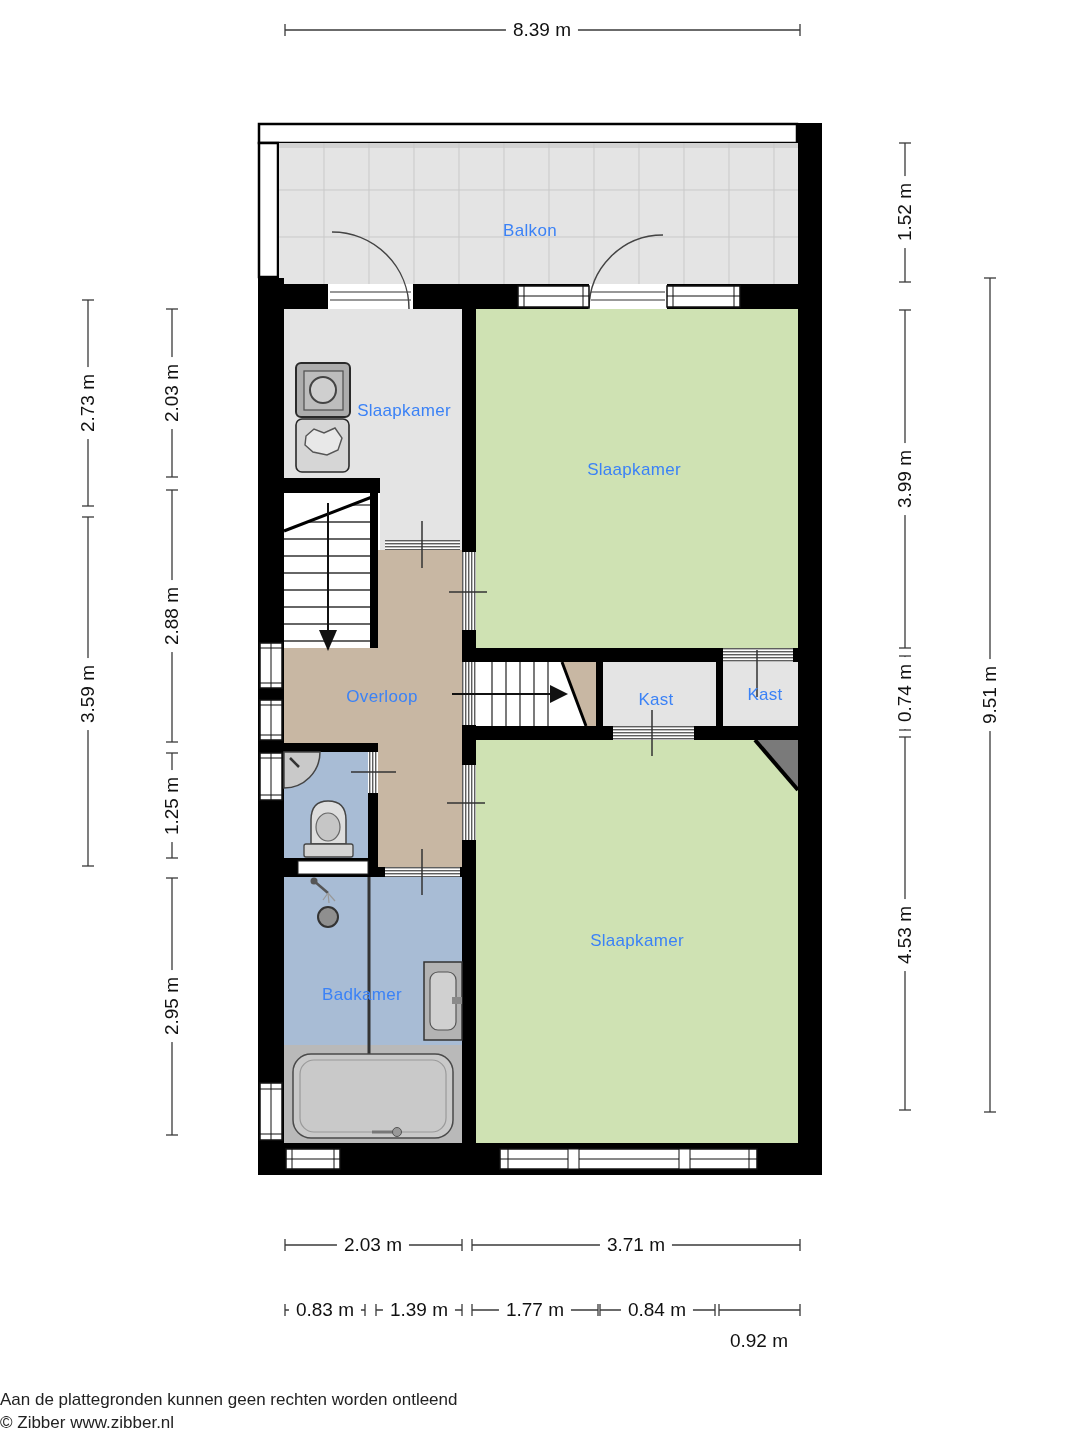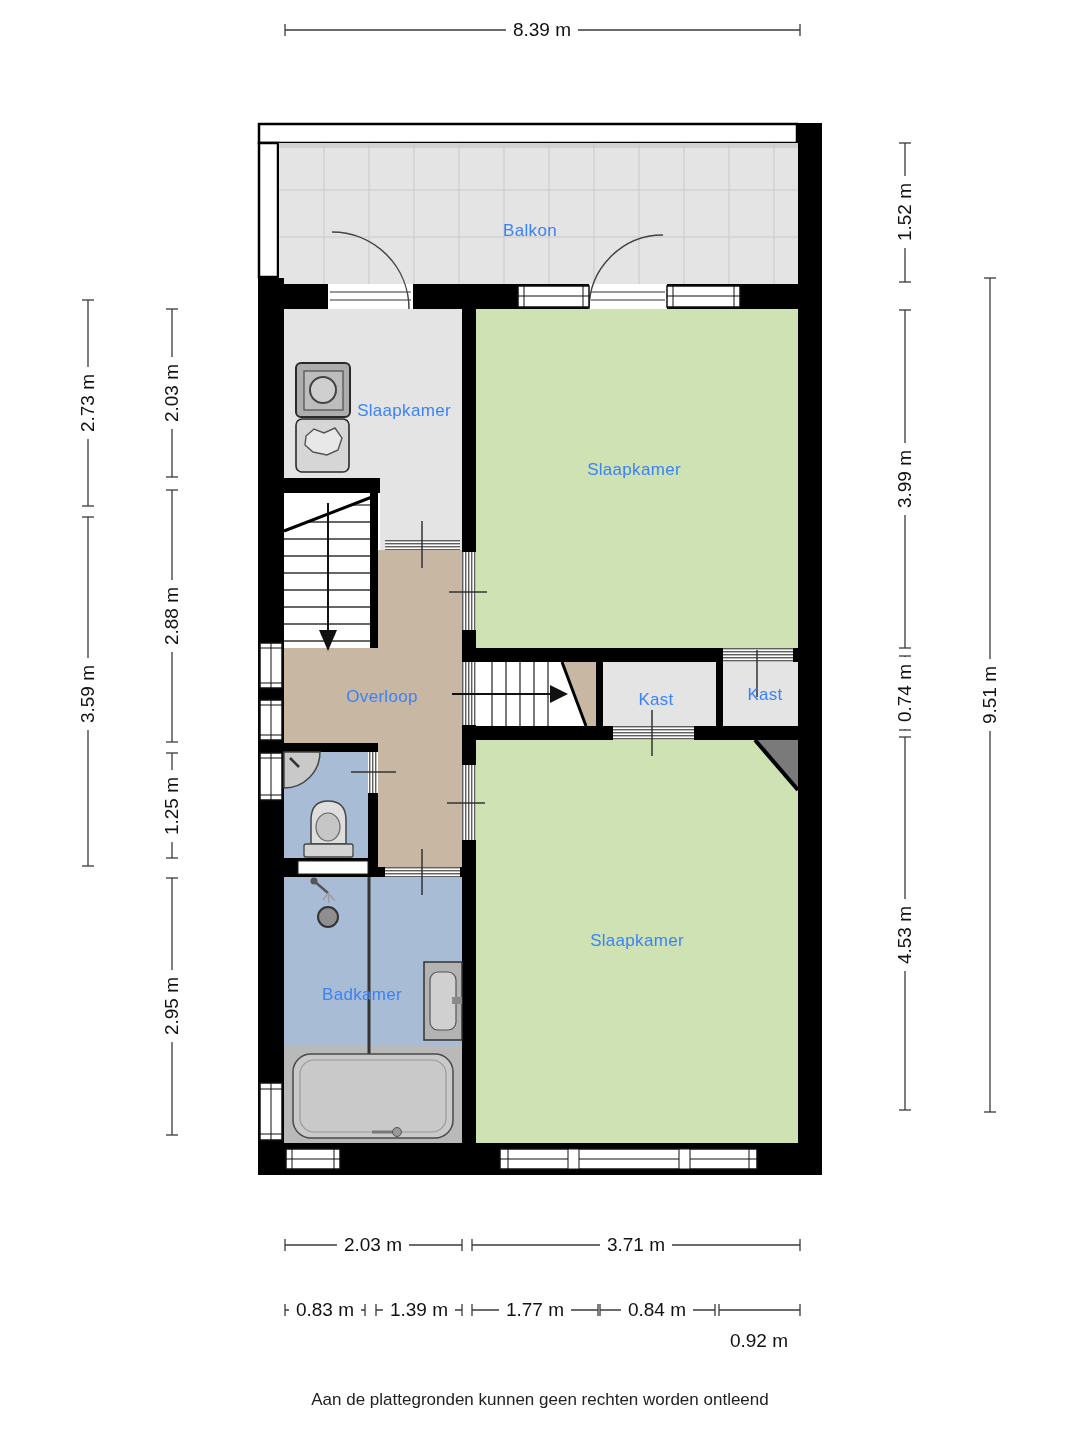--- a/index.html
+++ b/index.html
@@ -2,21 +2,21 @@
 <html><head>
 <meta charset="utf-8">
 <style>
   html,body{margin:0;padding:0;background:#ffffff;}
   body{width:1080px;height:1440px;position:relative;font-family:"Liberation Sans",sans-serif;color:#1c1c1c;}
   .plan{position:absolute;left:0;top:0;width:1080px;height:1440px;}
   svg{position:absolute;left:0;top:0;}
   .lbl{position:absolute;transform:translate(-50%,-50%);font-size:17px;letter-spacing:.3px;white-space:nowrap;color:#3b82f6;}
   .dim{position:absolute;transform:translate(-50%,-50%);font-size:19px;background:#ffffff;padding:0 7px;white-space:nowrap;line-height:1.15;color:#111;}
   .dim.v{transform:translate(-50%,-50%) rotate(-90deg);}
-  .footer{position:absolute;left:0;width:1080px;text-align:center;font-size:17px;color:#222;}
+  .footer{position:absolute;left:0;width:1080px;text-align:left;font-size:17px;color:#222;}
 </style>
 </head>
 <body>
 
 <div class="plan">
 <svg width="1080" height="1440" viewBox="0 0 1080 1440">
 
   <g>
 
     <rect x="259" y="124" width="538" height="19" fill="#ffffff" stroke="#000" stroke-width="2.5"></rect>
@@ -360,13 +360,14 @@
   <div class="dim v" style="left:990px;top:695px">9.51 m</div>
   <div class="dim" style="left:373px;top:1245px">2.03 m</div>
   <div class="dim" style="left:636px;top:1245px">3.71 m</div>
   <div class="dim" style="left:325px;top:1310px">0.83 m</div>
   <div class="dim" style="left:419px;top:1310px">1.39 m</div>
   <div class="dim" style="left:535px;top:1310px">1.77 m</div>
   <div class="dim" style="left:657px;top:1310px">0.84 m</div>
   <div class="dim" style="left:759px;top:1341px">0.92 m</div>
 
   <div class="footer" style="top:1390px">Aan de plattegronden kunnen geen rechten worden ontleend</div>
+  <div class="footer" style="top:1413px">© Zibber www.zibber.nl</div>
 </div>
 
 </body></html>

